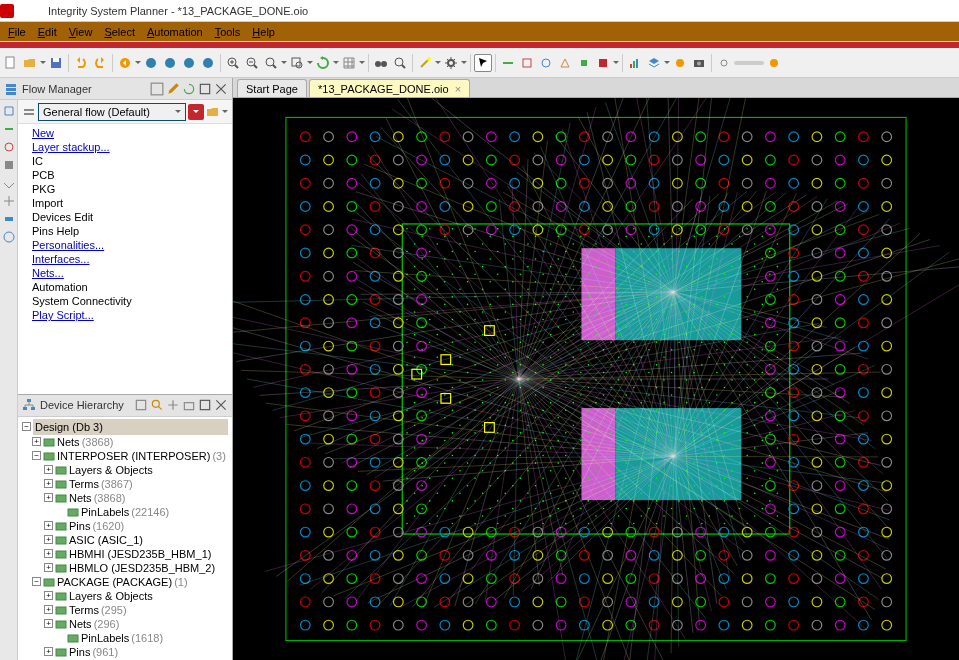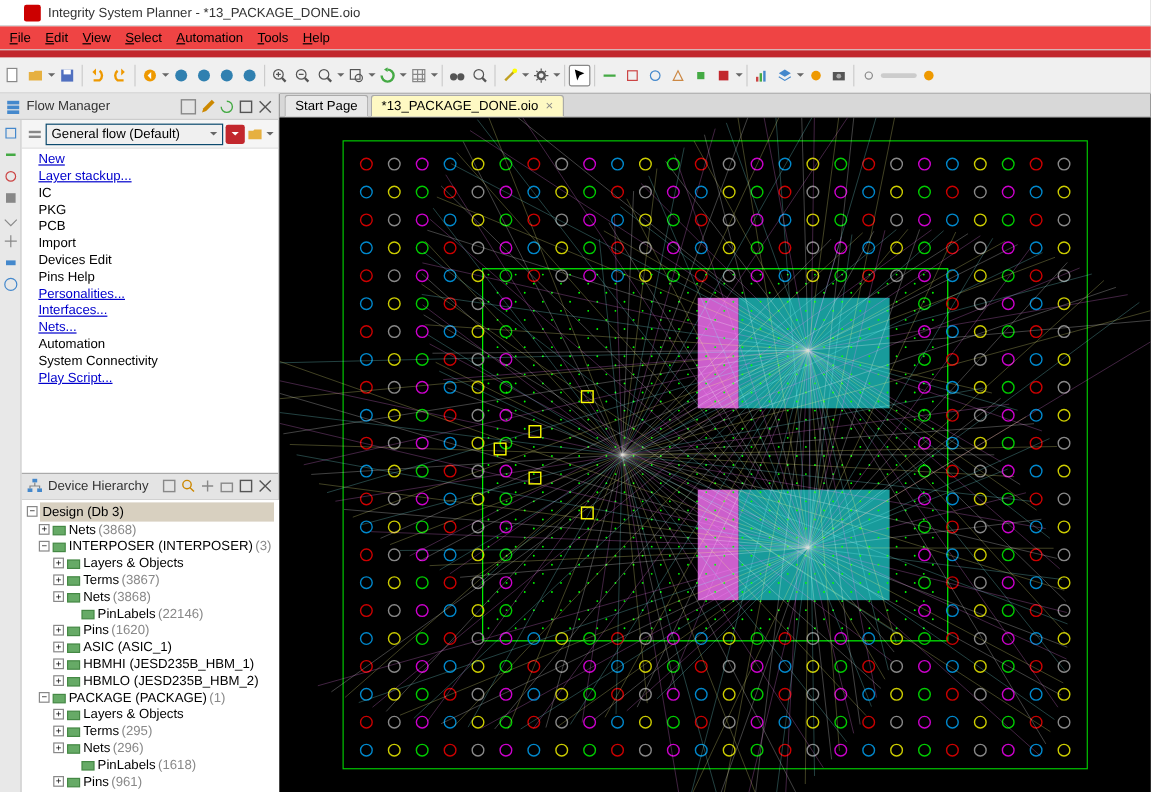--- a/index.html
+++ b/index.html
@@ -1,22 +1,22 @@
 <!DOCTYPE html>
 <html><head>
 <meta charset="utf-8">
 <style>
 * { box-sizing: border-box; margin: 0; padding: 0; font-family: Tahoma, Arial, sans-serif; font-size: 11px; }
 body { background: #e8e8e8; width: 959px; height: 660px; overflow: hidden; display: flex; flex-direction: column; }
 
-.titlebar { height: 22px; background: #fff; display: flex; align-items: center; padding: 0 20px; border-bottom: 1px solid #ccc; }
+.titlebar { height: 22px; background: #fff; display: flex; align-items: center; padding: 0 0; border-bottom: 1px solid #ccc; gap: 28px; }
 .titlebar .app-icon { width: 14px; height: 14px; background: #c00; border-radius: 2px; margin-right: 6px; }
 .titlebar span { color: #333; }
 
-.menubar { height: 20px; background: #ef4444; display: flex; align-items: center; padding: 0 2px; border-bottom: 1px solid #d0d0d0; }
+.menubar { height: 20px; background: #a16207; display: flex; align-items: center; padding: 0 2px; border-bottom: 1px solid #d0d0d0; }
 .menubar .menu-item { padding: 2px 6px; cursor: pointer; text-decoration: underline; text-decoration-color: transparent; }
 .menubar .menu-item::first-letter { text-decoration: underline; }
 
 .toolbar-red { height: 6px; background: #c2272d; }
 
 .toolbar { height: 30px; background: #f0f0f0; display: flex; align-items: center; padding: 0 2px; border-bottom: 1px solid #ccc; gap: 1px; }
 .tbtn { width: 18px; height: 18px; display: flex; align-items: center; justify-content: center; cursor: pointer; border-radius: 2px; }
 .tbtn svg { width: 14px; height: 14px; }
 .tsep { width: 1px; height: 18px; background: #ccc; margin: 0 2px; }
 .tdrop { width: 6px; display: flex; align-items: center; justify-content: center; }
@@ -390,24 +390,24 @@
             <div class="flow-row link">
               <span>New</span>
             </div>
             <div class="flow-row link">
               <span>Layer stackup...</span>
             </div>
             <div class="flow-row">
               <span>IC</span>
             </div>
             <div class="flow-row">
-              <span>PKG</span>
+              <span>PCB</span>
             </div>
             <div class="flow-row">
-              <span>PCB</span>
+              <span>PKG</span>
             </div>
             <div class="flow-row">
               <span>Import</span>
             </div>
             <div class="flow-row">
               <span>Devices Edit</span>
             </div>
             <div class="flow-row">
               <span>Pins Help</span>
             </div>

